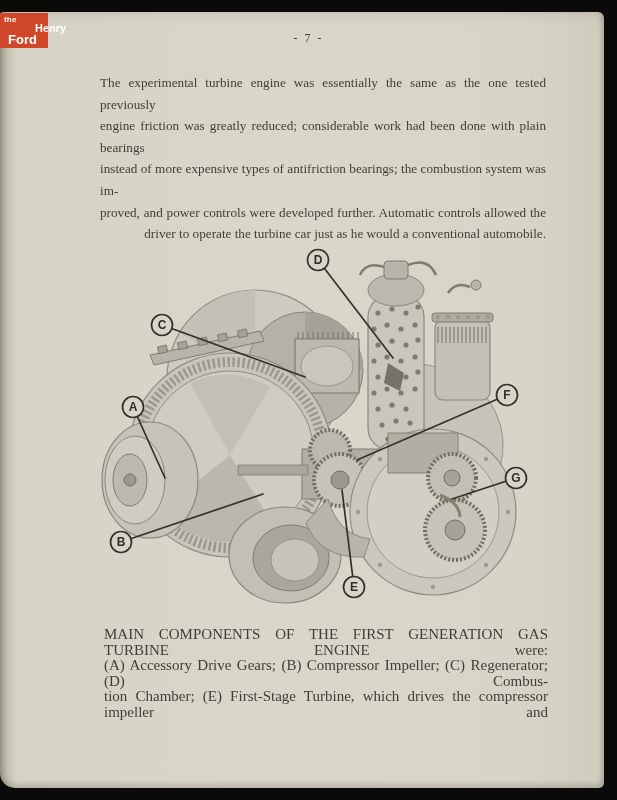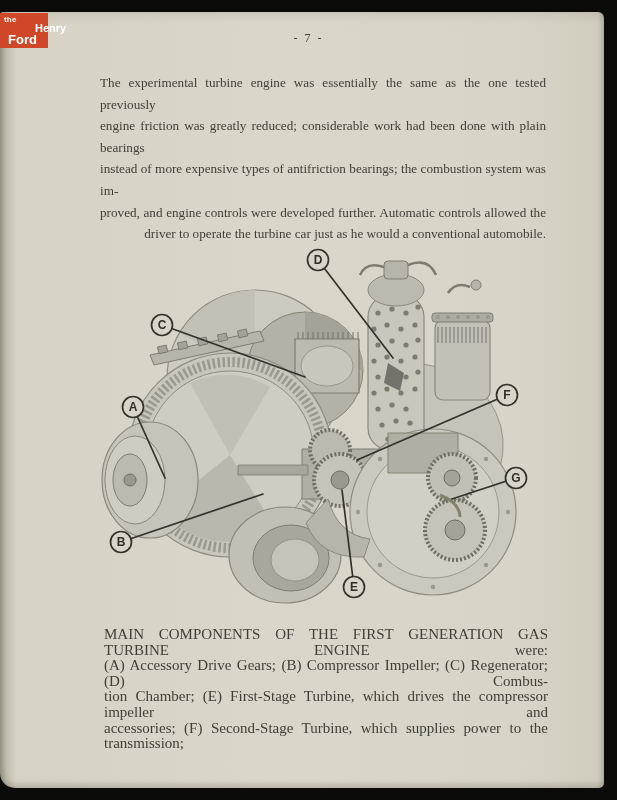--- a/index.html
+++ b/index.html
@@ -61,21 +61,21 @@
   <span class="henry">Henry</span>
   <span class="ford">Ford</span>
 </div>
 
 <div class="pageno">- 7 -</div>
 
 <div class="body-text">
   <div class="jline">The experimental turbine engine was essentially the same as the one tested previously</div>
   <div class="jline">engine friction was greatly reduced; considerable work had been done with plain bearings</div>
   <div class="jline">instead of more expensive types of antifriction bearings; the combustion system was im-</div>
-  <div class="jline">proved,  and engine controls were developed further.   Automatic controls allowed the</div>
+  <div class="jline">proved,  and power controls were developed further.   Automatic controls allowed the</div>
   <div class="lline">driver to operate the turbine car just as he would a conventional automobile.</div>
 </div>
 
 <div class="figure">
   <svg width="470" height="372" viewBox="0 0 470 372">
 
     <g stroke-linejoin="round">
 
       <path d="M330,120 Q390,130 408,170 Q420,196 412,225 L330,225 Z" fill="#c6c4b8" stroke="#96948a" stroke-width="1"></path>
 
@@ -238,14 +238,13 @@
           <text x="428" y="239.3" class="callout-text">G</text>
         </g>
       </g>
   </svg>
 </div>
 
 <div class="caption">
   <div class="jline">MAIN COMPONENTS OF THE FIRST GENERATION GAS TURBINE ENGINE were:</div>
   <div class="jline">(A) Accessory Drive Gears; (B) Compressor Impeller; (C) Regenerator; (D) Combus-</div>
   <div class="jline">tion Chamber; (E) First-Stage Turbine, which drives the compressor impeller and</div>
-  <div class="jline">accessories; (F) Second-Stage Turbine, which supplies power to the transmission;</div>
 </div>
 
 </body></html>

